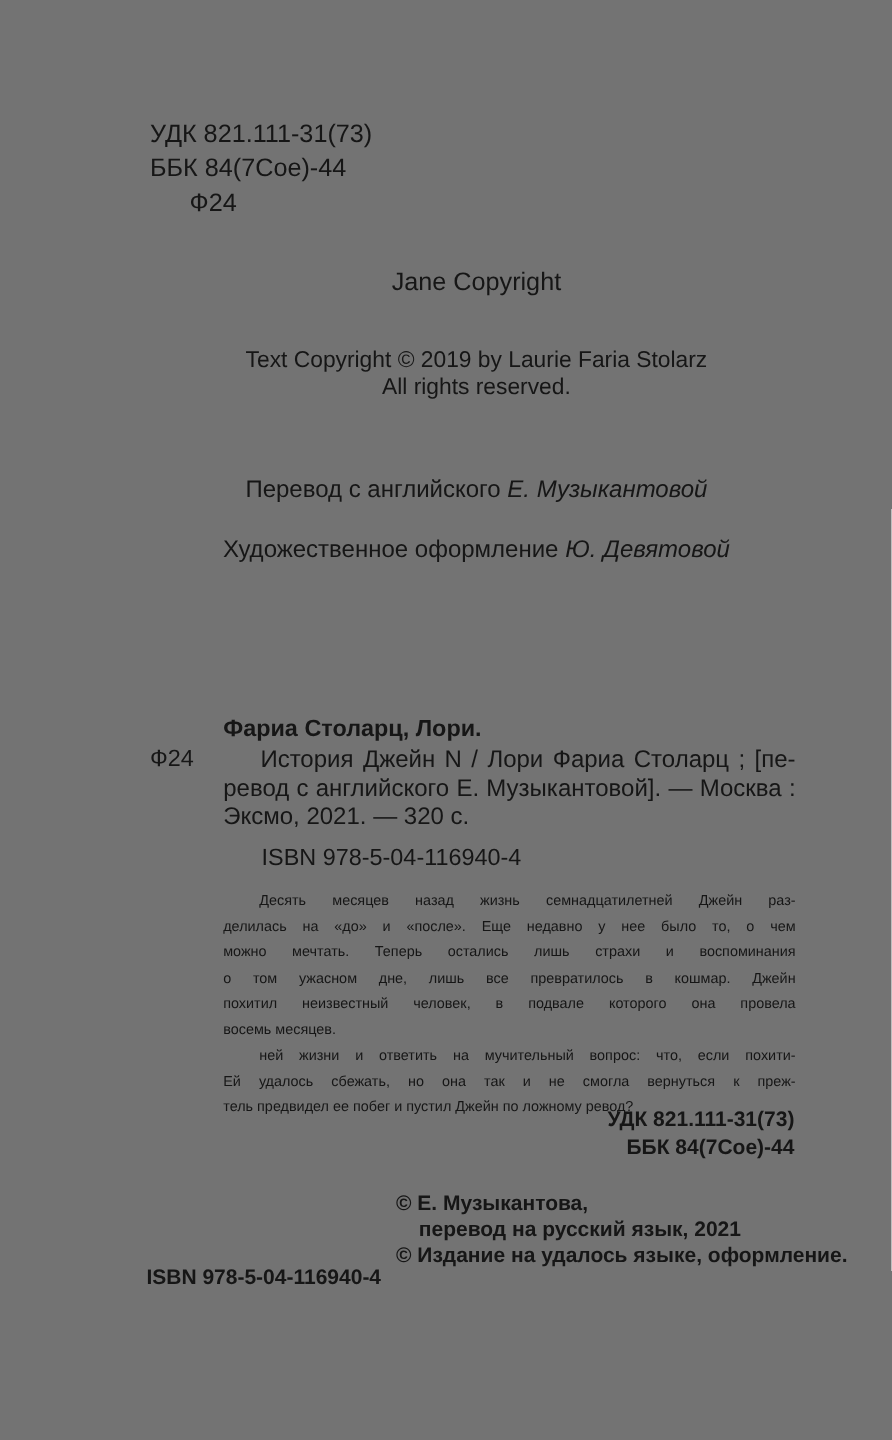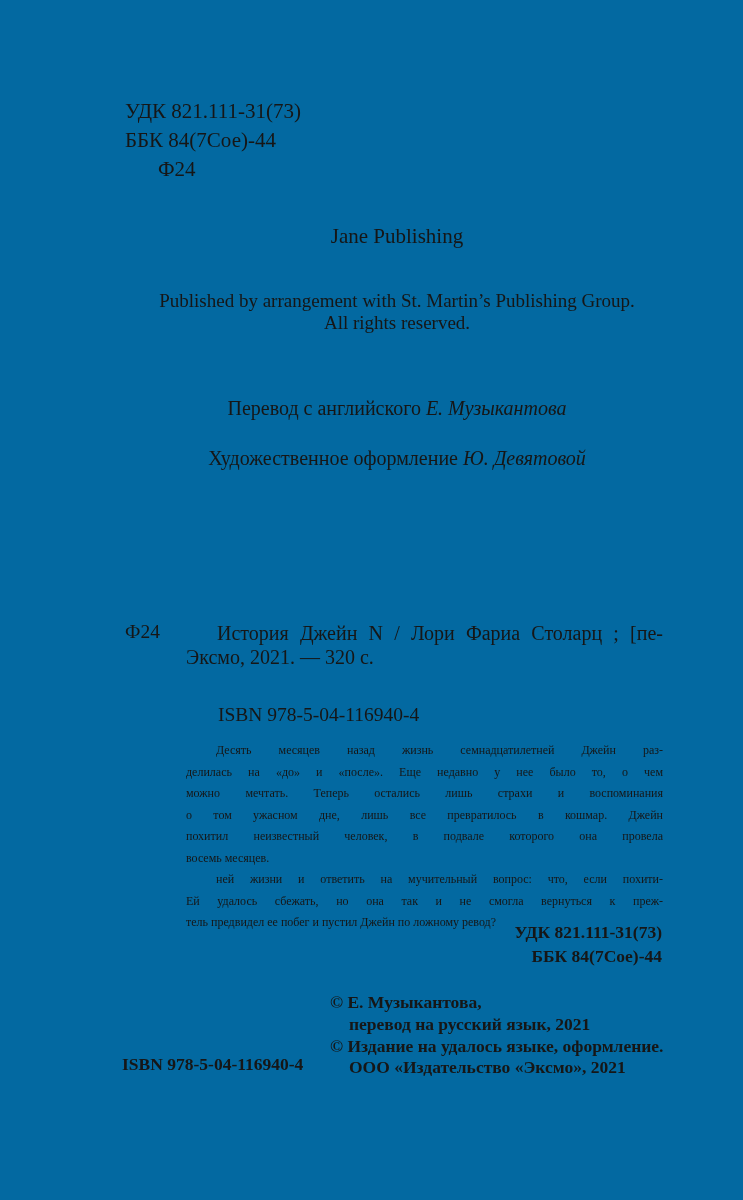--- a/index.html
+++ b/index.html
@@ -1,22 +1,22 @@
 <!DOCTYPE html>
 <html lang="ru"><head>
 <meta charset="utf-8">
 <style>
   html, body { margin: 0; padding: 0; background: #ffffff; }
   .page {
     position: relative;
     width: 743px;
     height: 1200px;
-    background: #0369a1;
+    background: #737373;
     color: #161616;
-    font-family: Liberation Serif, serif;
+    font-family: Liberation Sans, sans-serif;
     overflow: hidden;
   }
   .abs { position: absolute; }
 
   
   .udk-top { left: 125px; top: 97px; font-size: 21px; line-height: 29px; }
   .udk-top .sign-line { padding-left: 33px; }
 
   
   .centered { left: 100px; width: 594px; text-align: center; }
@@ -55,36 +55,38 @@
 <body>
 
 <div class="page">
 
   <div class="abs udk-top">
     <div>УДК 821.111-31(73)</div>
     <div>ББК 84(7Сое)-44</div>
     <div class="sign-line">Ф24</div>
   </div>
 
-  <div class="abs centered series-title">Jane Publishing</div>
+  <div class="abs centered series-title">Jane Copyright</div>
   <div class="abs centered en-copyright jlines">
-    <div class="tline" style="text-align:center;text-align-last:center;">Published by arrangement with St. Martin’s Publishing Group.</div>
+    <div class="tline" style="text-align:center;text-align-last:center;">Text Copyright © 2019 by Laurie Faria Stolarz</div>
     <div class="tline" style="text-align:right;text-align-last:center;">All rights reserved.</div>
   </div>
 
   <div class="abs centered credit credit-translation">
-    <span>Перевод с английского </span><span class="it">Е. Музыкантова</span>
+    <span>Перевод с английского </span><span class="it">Е. Музыкантовой</span>
   </div>
   <div class="abs centered credit credit-design">
     <span>Художественное оформление </span><span class="it">Ю. Девятовой</span>
   </div>
 
+  <div class="abs card-heading">Фариа Столарц, Лори.</div>
   <div class="abs card-code">Ф24</div>
   <div class="abs card-desc jlines indent-first">
       <div class="tline">История Джейн N / Лори Фариа Столарц ; [пе-</div>
+      <div class="tline">ревод с английского Е. Музыкантовой]. — Москва :</div>
       <div class="tline">Эксмо, 2021. — 320 с.</div>
     </div>
   <div class="abs card-isbn">ISBN 978-5-04-116940-4</div>
 
   <div class="abs annotation">
     <div class="jlines indent-first">
         <div class="tline">Десять месяцев назад жизнь семнадцатилетней Джейн раз-</div>
         <div class="tline">делилась на «до» и «после». Еще недавно у нее было то, о чем</div>
         <div class="tline">можно мечтать. Теперь остались лишь страхи и воспоминания</div>
         <div class="tline">о том ужасном дне, лишь все превратилось в кошмар. Джейн</div>
@@ -100,17 +102,16 @@
 
   <div class="abs card-codes-right">
     <div>УДК 821.111-31(73)</div>
     <div>ББК 84(7Сое)-44</div>
   </div>
 
   <div class="abs imprint-copyright">
       <div class="tline">© Е. Музыкантова,</div>
       <div class="tline">перевод на русский язык, 2021</div>
       <div class="tline">© Издание на удалось языке, оформление.</div>
-      <div class="tline">ООО «Издательство «Эксмо», 2021</div>
     </div>
   <div class="abs imprint-isbn">ISBN 978-5-04-116940-4</div>
 
 </div>
 
 </body></html>

